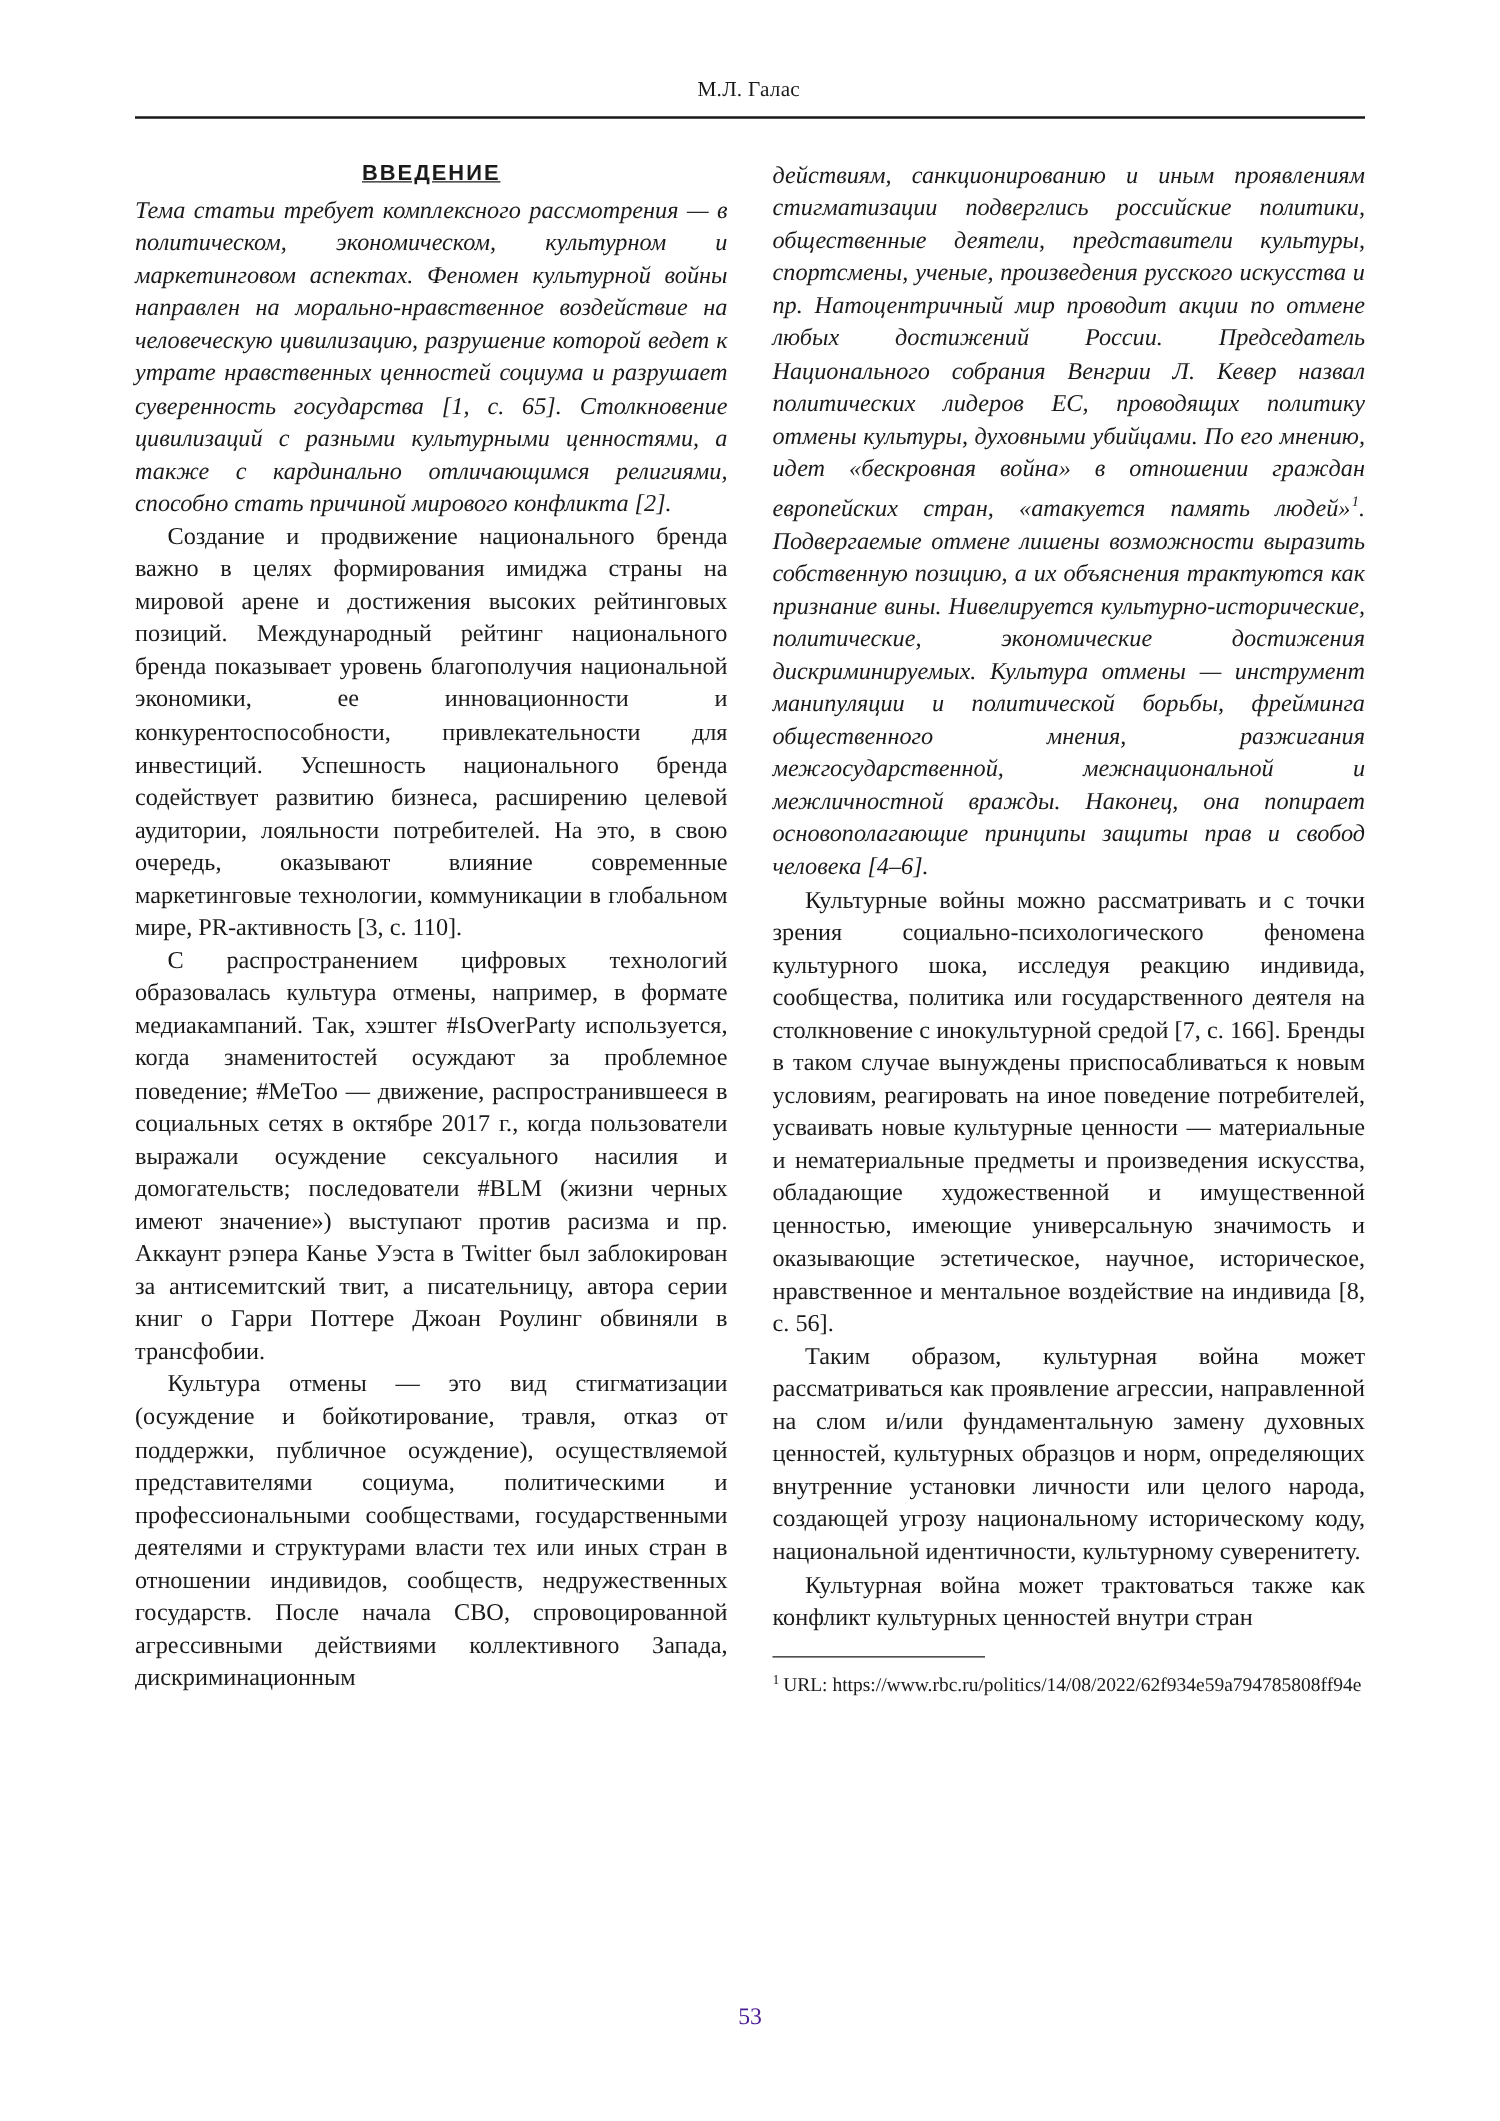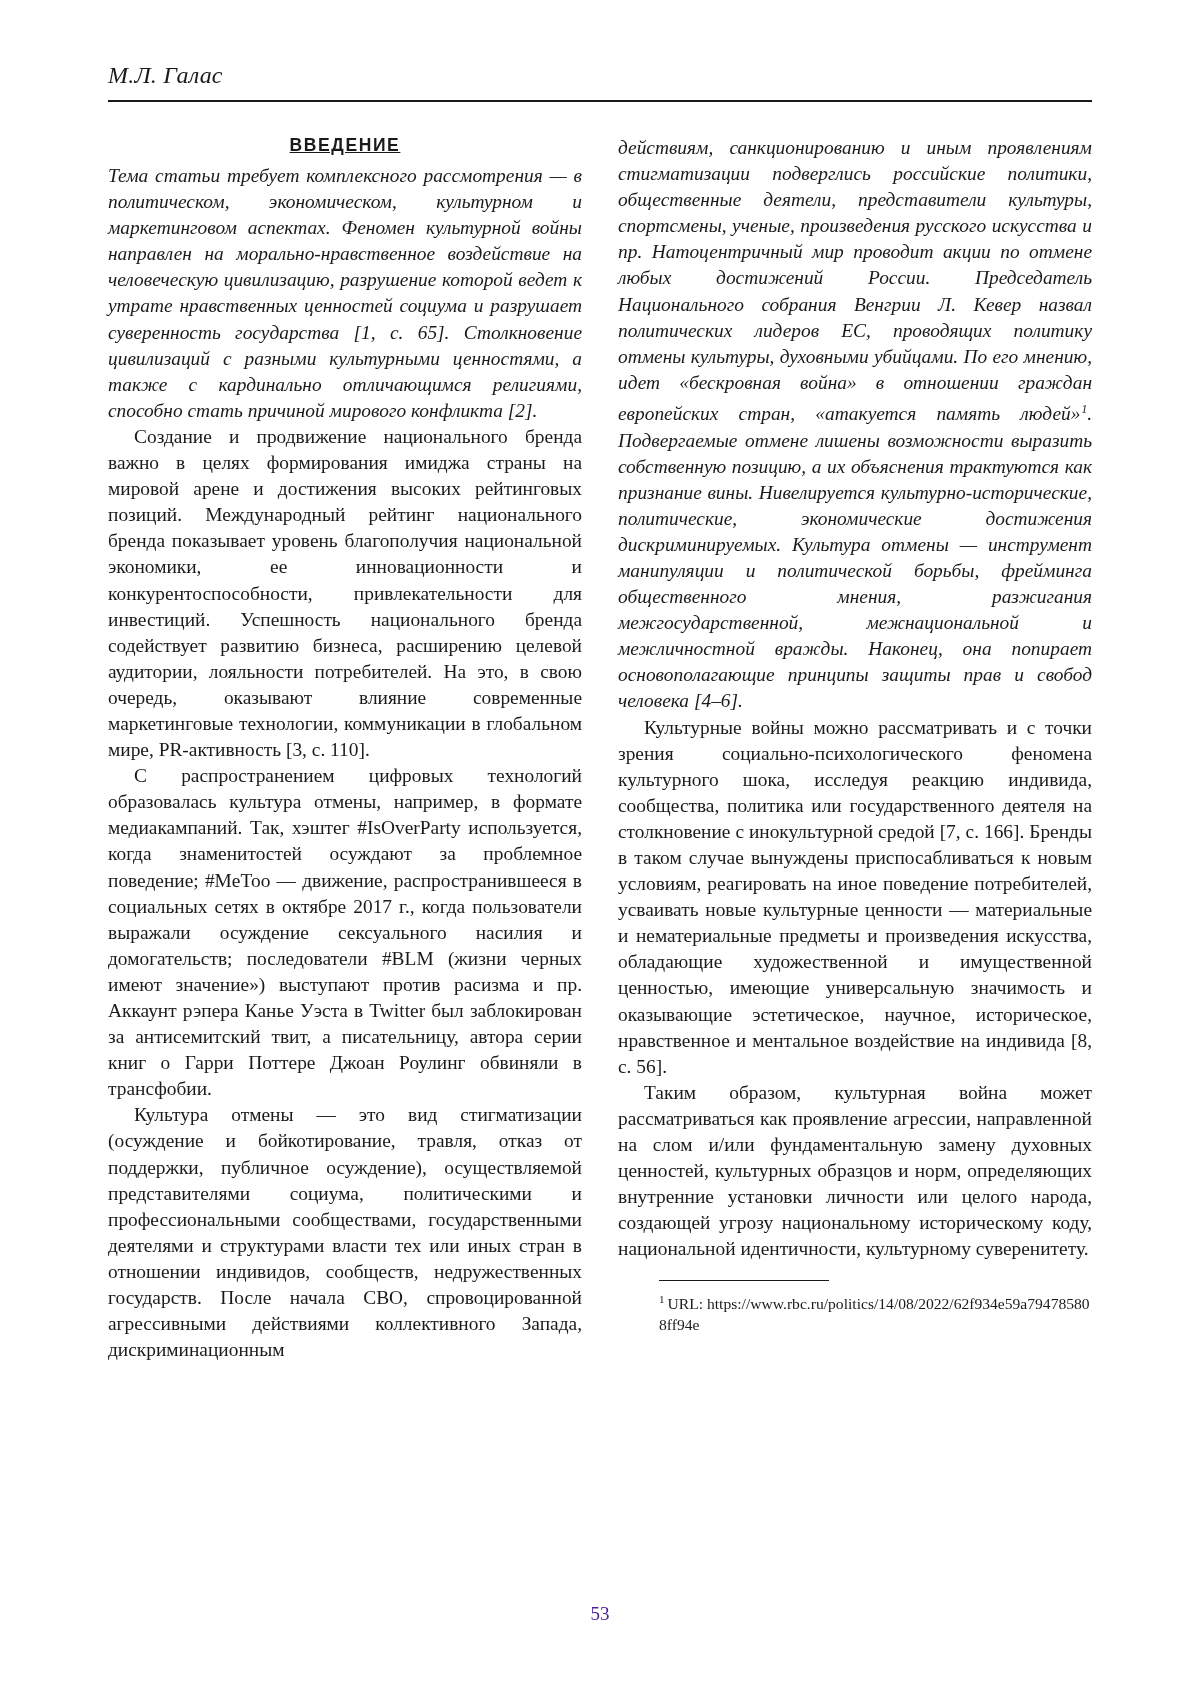--- a/index.html
+++ b/index.html
@@ -18,23 +18,22 @@
   .page {
     position: absolute;
     top: 0; left: 0;
     width: 1200px;
     height: 1697px;
     box-sizing: border-box;
     padding: 62px 108px 0 108px;
   }
   
   .running-head {
-    text-align: left;
-    font-style: italic;
-    font-size: 24px;
+    text-align: center;
+    font-size: 17px;
     letter-spacing: 0.2px;
     color: #1a1a1a;
     padding-right: 2px;
     margin-bottom: 11px;
   }
   .head-rule {
     border: none;
     border-top: 2.2px solid #1a1a1a;
     margin: 0 0 33px 0;
     height: 0;
@@ -69,21 +68,20 @@
   p.body.indent {
     text-indent: 26px;
   }
   p.body.first {
     text-indent: 0;
     font-style: italic;
   }
   
   .footnote-wrap {
     margin-top: 17px;
-    margin-left: 41px;
   }
   .footnote-rule {
     border: none;
     border-top: 1.1px solid #1a1a1a;
     width: 170px;
     margin: 0 0 8px 0;
     height: 0;
   }
   .footnote {
     font-size: 15.6px;
@@ -127,20 +125,21 @@
       <p class="body first">Тема статьи требует комплексного рассмотрения — в политическом, экономическом, культурном и маркетинговом аспектах. Феномен культурной войны направлен на морально-нравственное воздействие на человеческую цивилизацию, разрушение которой ведет к утрате нравственных ценностей социума и разрушает суверенность государства [1, с. 65]. Столкновение цивилизаций с разными культурными ценностями, а также с кардинально отличающимся религиями, способно стать причиной мирового конфликта [2].</p>
       <p class="body indent">Создание и продвижение национального бренда важно в целях формирования имиджа страны на мировой арене и достижения высоких рейтинговых позиций. Международный рейтинг национального бренда показывает уровень благополучия национальной экономики, ее инновационности и конкурентоспособности, привлекательности для инвестиций. Успешность национального бренда содействует развитию бизнеса, расширению целевой аудитории, лояльности потребителей. На это, в свою очередь, оказывают влияние современные маркетинговые технологии, коммуникации в глобальном мире, PR-активность [3, с. 110].</p>
       <p class="body indent">С распространением цифровых технологий образовалась культура отмены, например, в формате медиакампаний. Так, хэштег #IsOverParty используется, когда знаменитостей осуждают за проблемное поведение; #MeToo — движение, распространившееся в социальных сетях в октябре 2017 г., когда пользователи выражали осуждение сексуального насилия и домогательств; последователи #BLM (жизни черных имеют значение») выступают против расизма и пр. Аккаунт рэпера Канье Уэста в Twitter был заблокирован за антисемитский твит, а писательницу, автора серии книг о Гарри Поттере Джоан Роулинг обвиняли в трансфобии.</p>
       <p class="body indent">Культура отмены — это вид стигматизации (осуждение и бойкотирование, травля, отказ от поддержки, публичное осуждение), осуществляемой представителями социума, политическими и профессиональными сообществами, государственными деятелями и структурами власти тех или иных стран в отношении индивидов, сообществ, недружественных государств. После начала СВО, спровоцированной агрессивными действиями коллективного Запада, дискриминационным</p>
     </div>
 
     <div class="col">
       <p class="body first"><span>действиям, санкционированию и иным проявлениям стигматизации подверглись российские политики, общественные деятели, представители культуры, спортсмены, ученые, произведения русского искусства и пр. Натоцентричный мир проводит акции по отмене любых достижений России. Председатель Национального собрания Венгрии Л. Кевер назвал политических лидеров ЕС, проводящих политику отмены культуры, духовными убийцами. По его мнению, идет «бескровная война» в отношении граждан европейских стран, «атакуется память людей»</span><sup class="fn-ref">1</sup><span>. Подвергаемые отмене лишены возможности выразить собственную позицию, а их объяснения трактуются как признание вины. Нивелируется культурно-исторические, политические, экономические достижения дискриминируемых. Культура отмены — инструмент манипуляции и политической борьбы, фрейминга общественного мнения, разжигания межгосударственной, межнациональной и межличностной вражды. Наконец, она попирает основополагающие принципы защиты прав и свобод человека [4–6].</span></p>
       <p class="body indent">Культурные войны можно рассматривать и с точки зрения социально-психологического феномена культурного шока, исследуя реакцию индивида, сообщества, политика или государственного деятеля на столкновение с инокультурной средой [7, с. 166]. Бренды в таком случае вынуждены приспосабливаться к новым условиям, реагировать на иное поведение потребителей, усваивать новые культурные ценности — материальные и нематериальные предметы и произведения искусства, обладающие художественной и имущественной ценностью, имеющие универсальную значимость и оказывающие эстетическое, научное, историческое, нравственное и ментальное воздействие на индивида [8, с. 56].</p>
       <p class="body indent">Таким образом, культурная война может рассматриваться как проявление агрессии, направленной на слом и/или фундаментальную замену духовных ценностей, культурных образцов и норм, определяющих внутренние установки личности или целого народа, создающей угрозу национальному историческому коду, национальной идентичности, культурному суверенитету.</p>
+      <p class="body indent">Культурная война может трактоваться также как конфликт культурных ценностей внутри стран</p>
 
       <div class="footnote-wrap">
         <hr class="footnote-rule">
         <div class="footnote"><sup>1</sup><span>URL: https://www.rbc.ru/politics/14/08/2022/62f934e59a794785808ff94e</span></div>
       </div>
     </div>
 
   </div>
 
   <div class="folio">53</div>

